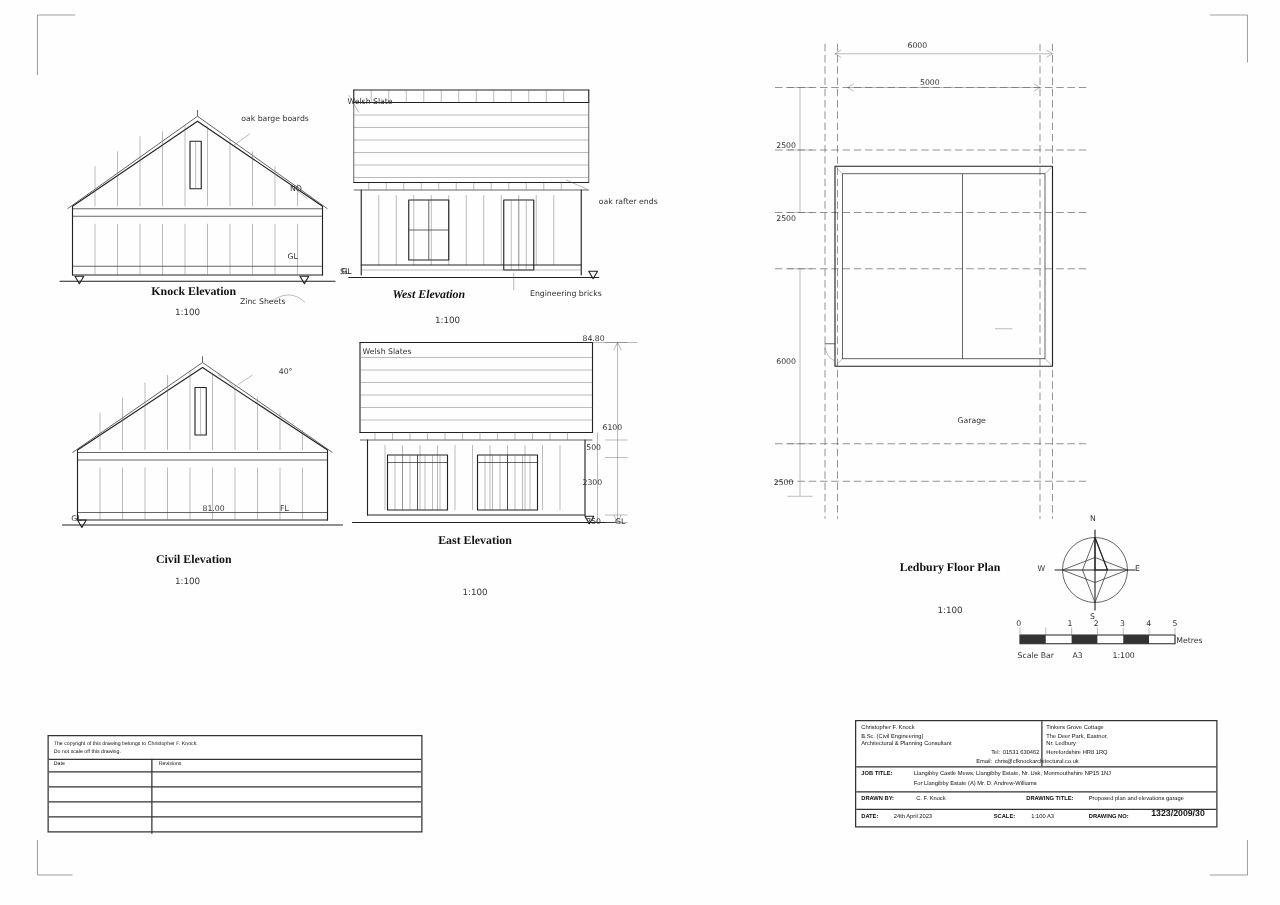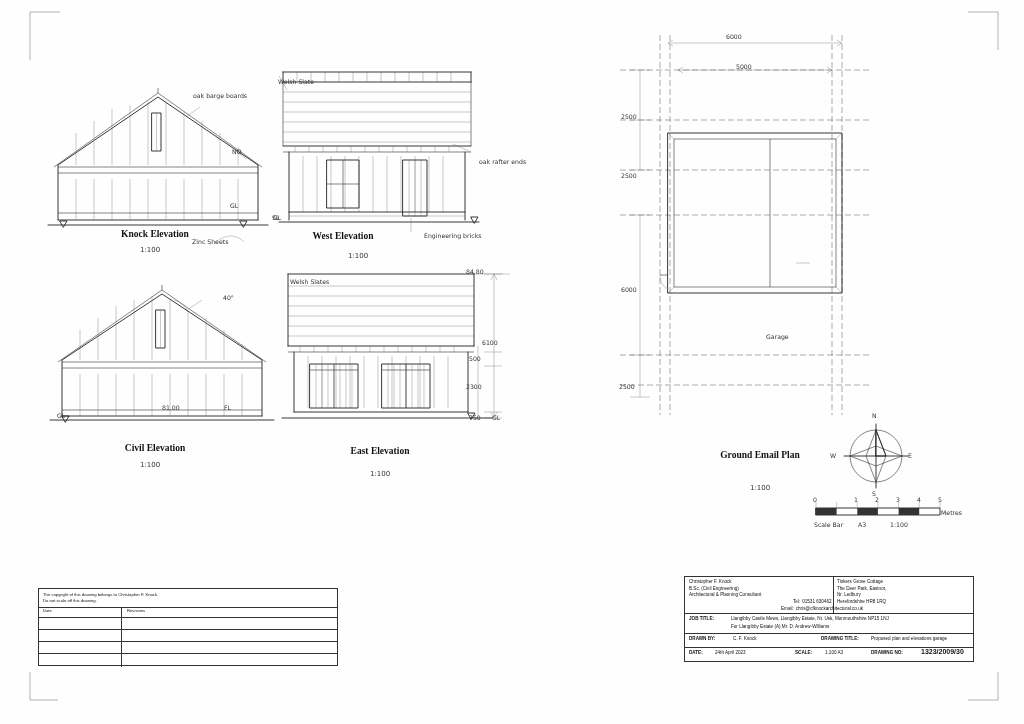--- a/index.html
+++ b/index.html
@@ -110,21 +110,21 @@
     <path class="ink" d="M196 157 L203 157 L199.5 163 Z" fill="#333"></path>
 
     <path class="ink-fine" d="M12 30 L4 16"></path>
     <path class="ink-fine" d="M178 84 L196 92"></path>
     <path class="ink-fine" d="M136 158 L136 172"></path>
   </svg>
   <div class="abs handtxt" style="left:278px;top:78px;">Welsh Slate</div>
   <div class="abs handtxt" style="left:479px;top:158px;">oak rafter ends</div>
   <div class="abs handtxt" style="left:424px;top:232px;">Engineering bricks</div>
   <div class="abs handtxt" style="left:273px;top:214px;">GL</div>
-  <div class="abs cap" style="left:278px;top:231px;width:130px;">West Elevation</div>
+  <div class="abs cap" style="left:278px;top:231px;width:130px;font-style:italic;">West Elevation</div>
   <div class="abs scalelbl" style="left:318px;top:252px;width:80px;">1:100</div>
 
   <svg class="abs" style="left:40px;top:268px;" width="230" height="180">
     <path class="ink" d="M22 148 L22 92 L122 26 L222 92 L222 148"></path>
     <path class="ink" d="M22 148 L222 148"></path>
     <path class="ink-thin" d="M18 94 L122 22 L226 94"></path>
     <path class="ink-thin" d="M122 22 L122 17"></path>
     <path class="ink-thin" d="M22 94 L222 94"></path>
     <path class="ink-thin" d="M22 100 L222 100"></path>
     <path class="ink-fine" d="M40 148 L40 106 M58 148 L58 106 M76 148 L76 106 M94 148 L94 106 M112 148 L112 106 M130 148 L130 106 M148 148 L148 106 M166 148 L166 106 M184 148 L184 106 M202 148 L202 106"></path>
@@ -178,21 +178,21 @@
 
     <path class="ink-fine" d="M196 12 L232 12"></path>
   </svg>
   <div class="abs handtxt" style="left:290px;top:278px;">Welsh Slates</div>
   <div class="abs handtxt" style="left:466px;top:268px;">84.80</div>
   <div class="abs handtxt" style="left:482px;top:339px;">6100</div>
   <div class="abs handtxt" style="left:469px;top:355px;">500</div>
   <div class="abs handtxt" style="left:466px;top:383px;">2300</div>
   <div class="abs handtxt" style="left:469px;top:414px;">750</div>
   <div class="abs handtxt" style="left:492px;top:414px;">GL</div>
-  <div class="abs cap" style="left:300px;top:446px;width:160px;">East Elevation</div>
+  <div class="abs cap" style="left:300px;top:428px;width:160px;">East Elevation</div>
   <div class="abs scalelbl" style="left:340px;top:470px;width:80px;">1:100</div>
 
   <svg class="abs" style="left:600px;top:25px;" width="290" height="400">
 
     <path class="ink-dash" d="M60 10 L60 390"></path>
     <path class="ink-dash" d="M70 10 L70 390"></path>
     <path class="ink-dash" d="M242 10 L242 390"></path>
     <path class="ink-dash" d="M232 10 L232 390"></path>
     <path class="ink-dash" d="M20 45 L270 45"></path>
     <path class="ink-dash" d="M20 95 L270 95"></path>
@@ -222,21 +222,21 @@
 
     <path class="ink-fine" d="M196 238 L210 238"></path>
   </svg>
   <div class="abs handtxt" style="left:726px;top:33px;">6000</div>
   <div class="abs handtxt" style="left:736px;top:63px;">5000</div>
   <div class="abs handtxt" style="left:621px;top:113px;">2500</div>
   <div class="abs handtxt" style="left:621px;top:172px;">2500</div>
   <div class="abs handtxt" style="left:621px;top:286px;">6000</div>
   <div class="abs handtxt" style="left:619px;top:383px;">2500</div>
   <div class="abs handtxt" style="left:766px;top:333px;">Garage</div>
-  <div class="abs cap" style="left:670px;top:450px;width:180px;">Ground Email Plan</div>
+  <div class="abs cap" style="left:670px;top:450px;width:180px;">Ledbury Floor Plan</div>
   <div class="abs scalelbl" style="left:720px;top:484px;width:80px;">1:100</div>
 
   <svg class="abs" style="left:838px;top:418px;" width="76" height="76">
     <circle class="ink-thin" cx="38" cy="38" r="26"></circle>
     <path class="ink" d="M38 6 L38 70 M6 38 L70 38"></path>
     <path class="ink-thin" d="M38 12 L48 38 L38 64 L28 38 Z"></path>
     <path class="ink-thin" d="M12 38 L38 28 L64 38 L38 48 Z"></path>
     <path class="ink" d="M38 12 L48 38 L38 38 Z" fill="#333"></path>
   </svg>
   <div class="abs handtxt" style="left:872px;top:412px;">N</div>

